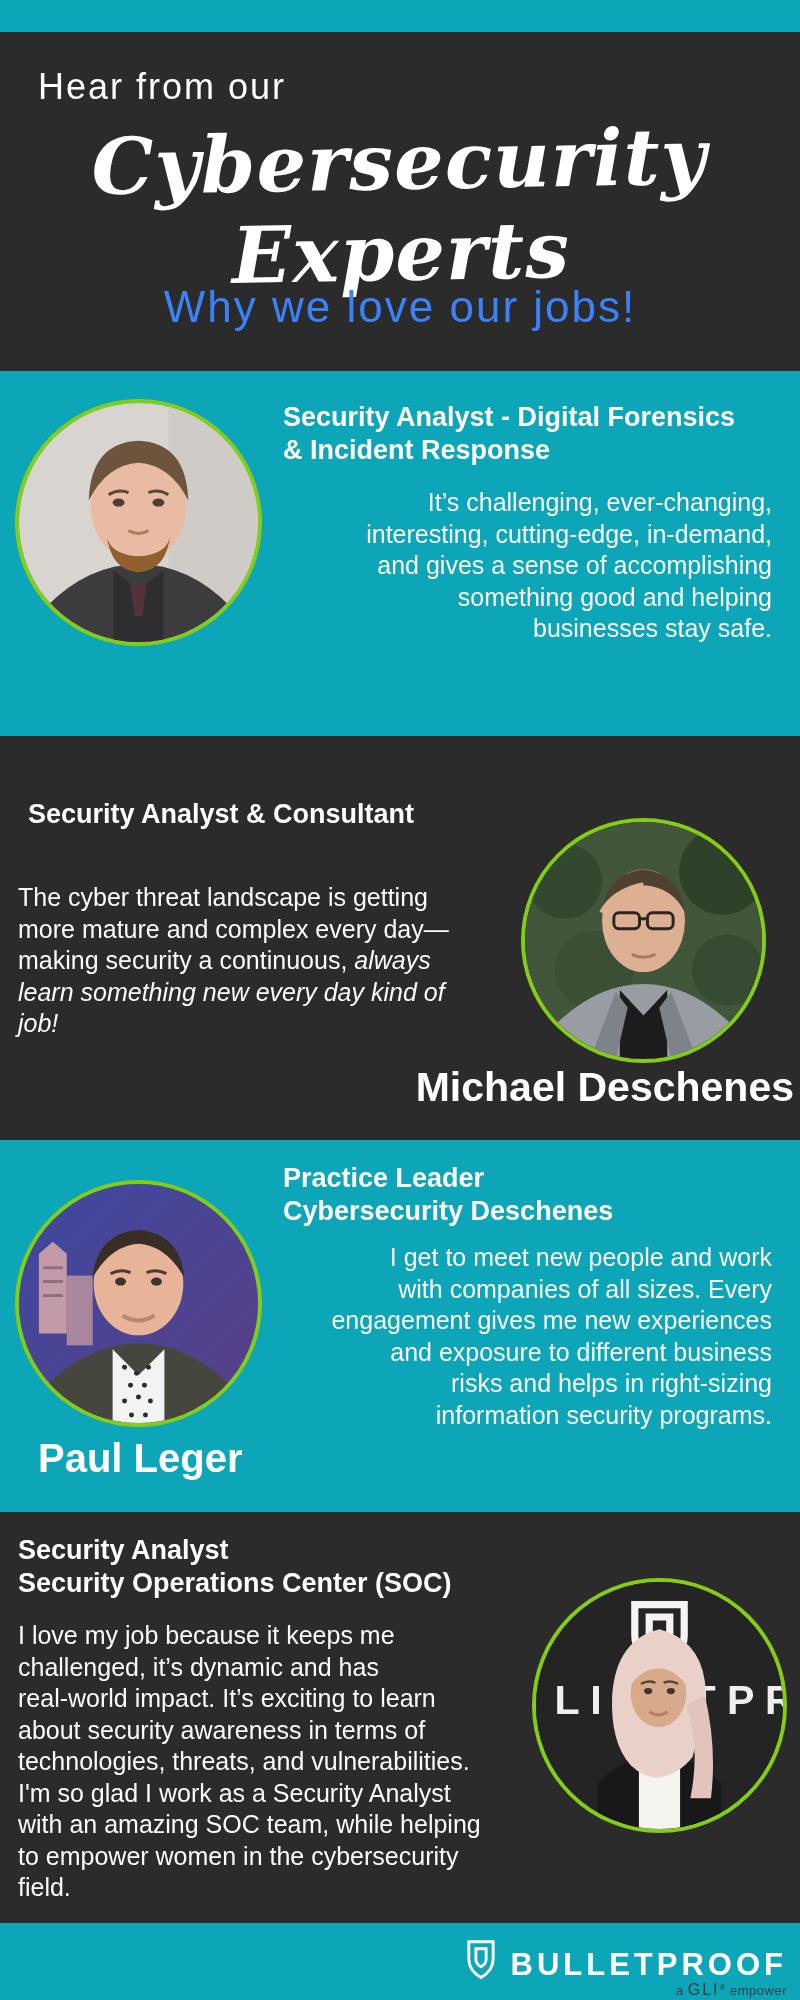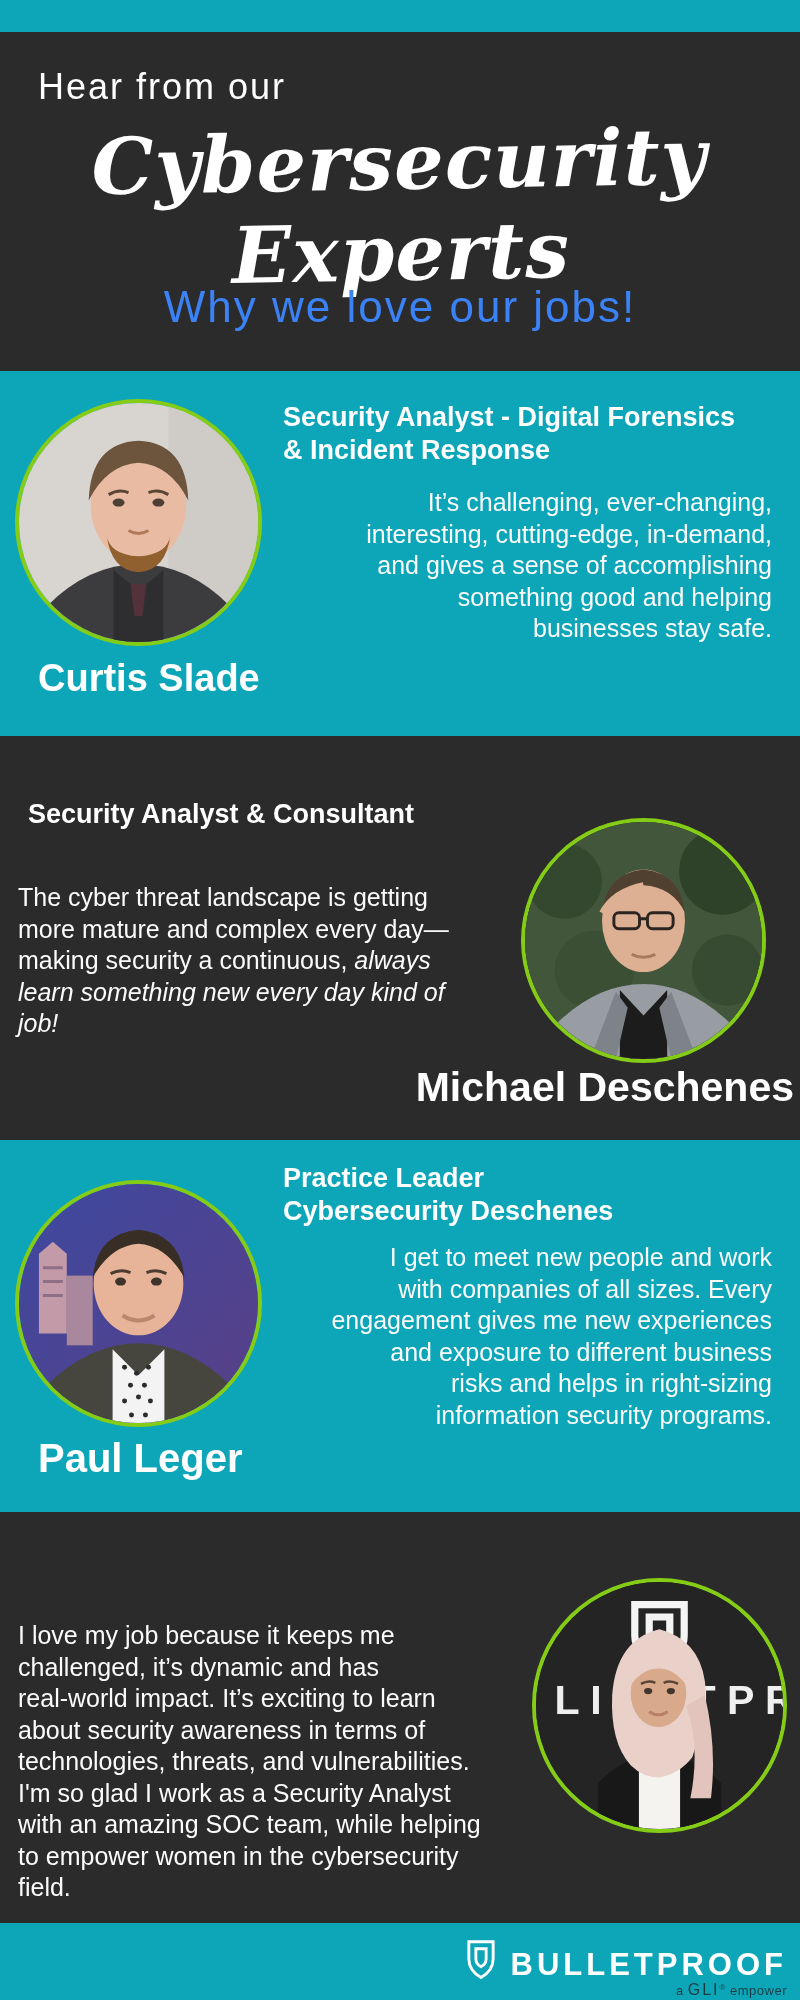--- a/index.html
+++ b/index.html
@@ -102,21 +102,20 @@
         <path d="M110,128 q10,6 20,0" stroke="#b07a58" stroke-width="3" fill="none"></path>
       </svg>
     </div>
     <div class="role">Security Analyst - Digital Forensics
 &amp; Incident Response</div>
     <div class="quote">It’s challenging, ever-changing,
 interesting, cutting-edge, in-demand,
 and gives a sense of accomplishing
 something good and helping
 businesses stay safe.</div>
-    <div class="name">Curtis Slade</div>
   </div>
 
   <div class="band sec2 dark">
     <div class="role">Security Analyst &amp; Consultant</div>
     <div class="quote"><span class="rg">The cyber threat landscape is getting
 more mature and complex every day—
 making security a continuous, </span><span class="it">always
 learn something new every day kind of
 job!</span></div>
     <div class="avatar">
@@ -185,20 +184,22 @@
     <div class="quote">I get to meet new people and work
 with companies of all sizes. Every
 engagement gives me new experiences
 and exposure to different business
 risks and helps in right-sizing
 information security programs.</div>
     <div class="name">Paul Leger</div>
   </div>
 
   <div class="band sec4 dark">
+    <div class="role">Security Analyst
+Security Operations Center (SOC)</div>
     <div class="quote">I love my job because it keeps me
 challenged, it’s dynamic and has
 real-world impact. It’s exciting to learn
 about security awareness in terms of
 technologies, threats, and vulnerabilities.
 I'm so glad I work as a Security Analyst
 with an amazing SOC team, while helping
 to empower women in the cybersecurity
 field.</div>
     <div class="avatar">

